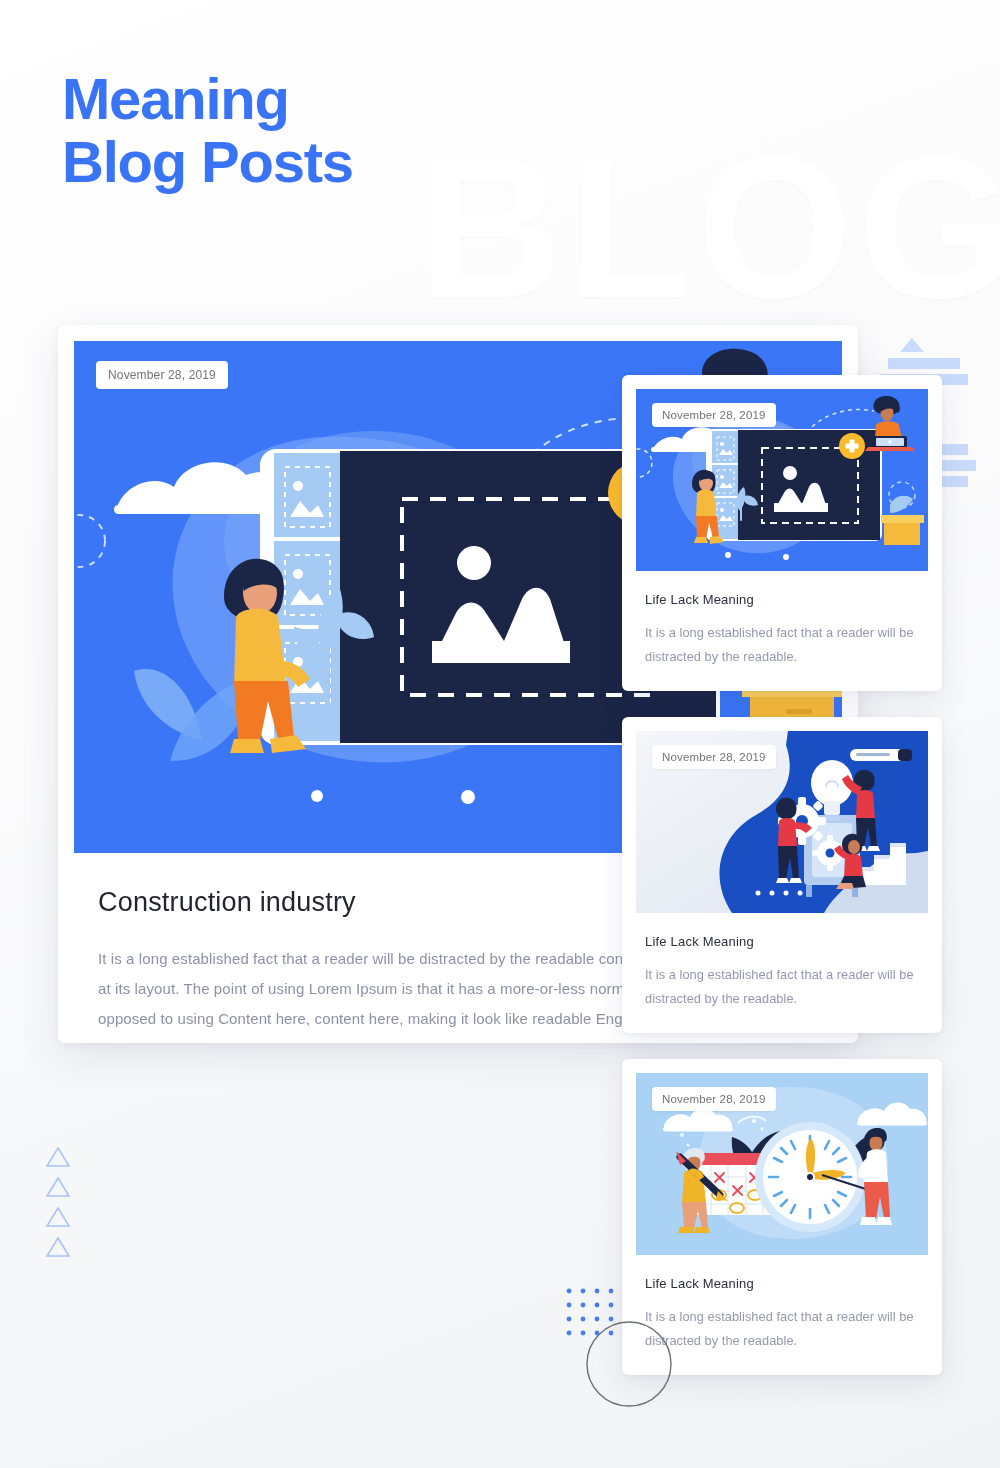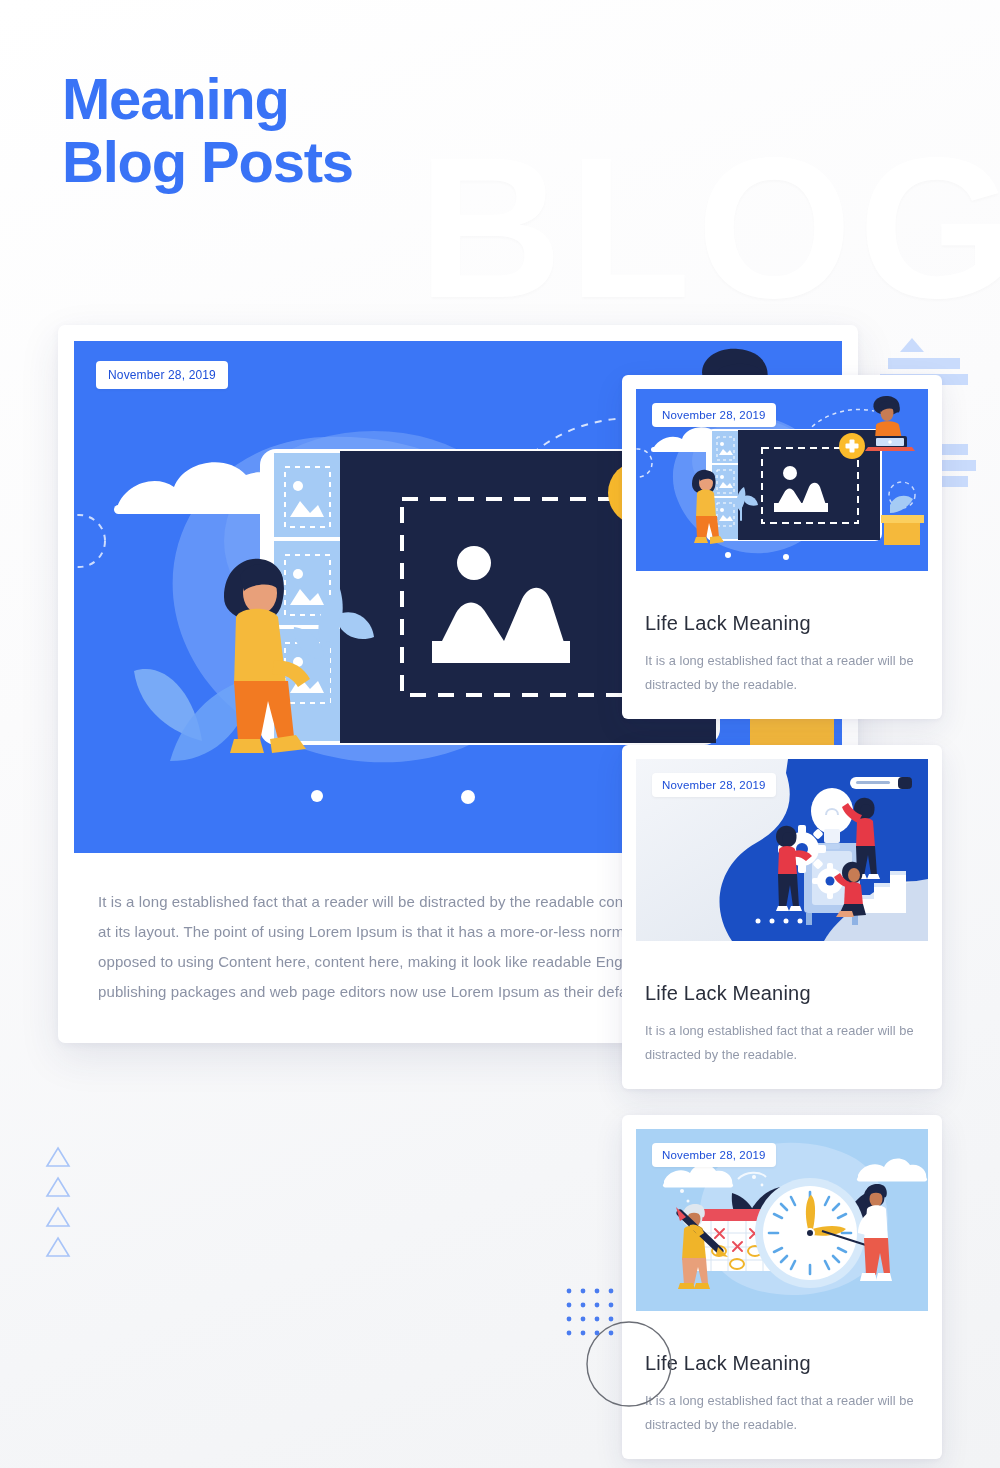--- a/index.html
+++ b/index.html
@@ -94,21 +94,21 @@
     letter-spacing: 0.1px;
     max-width: 740px;
   }
 
   
   .date-badge {
     position: absolute;
     background: #ffffff;
     border-radius: 4px;
     font-size: 12px;
-    color: #1d4ed8;
+    color: #737373;
     padding: 7px 12px;
     letter-spacing: 0.15px;
     white-space: nowrap;
     box-shadow: 0 1px 3px rgba(0,0,0,0.05);
     z-index: 5;
   }
   .main-hero .date-badge { left: 22px; top: 20px; }
 
   
   .side-stack {
@@ -128,26 +128,25 @@
   }
   .side-hero {
     position: relative;
     width: 292px;
     height: 182px;
     overflow: hidden;
   }
   .side-hero .date-badge { left: 16px; top: 14px; font-size: 11.5px; padding: 6px 10px; }
   .side-body { padding: 21px 9px 22px 9px; }
   .side-title {
-    font-size: 20px;
+    font-size: 13px;
     font-weight: 400;
     color: #2a2f3c;
     letter-spacing: 0.2px;
     margin-bottom: 14px;
-    margin-top: 20px;
   }
   .side-para {
     font-size: 12.8px;
     line-height: 24px;
     color: #9299aa;
     letter-spacing: 0.05px;
   }
 
   svg { overflow: visible; }
 </style>
@@ -264,20 +263,21 @@
         <g>
           <path d="M676 350 L760 350 L760 412 L676 412 Z" fill="#f5b93b"></path>
           <path d="M668 336 L768 336 L768 356 L668 356 Z" fill="#fbcf5e"></path>
           <path d="M690 310 C698 288 726 282 742 296 C732 318 708 330 690 330 Z" fill="#a5cbf5"></path>
           <rect x="712" y="368" width="26" height="5" rx="2" fill="#e0a427"></rect>
         </g>
       </svg>
       <div class="date-badge">November 28, 2019</div>
     </div>
     <div class="main-body">
+      <h2 class="main-title">Construction industry</h2>
       <p class="main-para">It is a long established fact that a reader will be distracted by the readable content of a page when looking at its layout. The point of using Lorem Ipsum is that it has a more-or-less normal distribution of letters, as opposed to using Content here, content here, making it look like readable English. Many desktop publishing packages and web page editors now use Lorem Ipsum as their default model text.</p>
     </div>
   </div>
 
   <div class="side-stack">
 
     <div class="side-card">
       <div class="side-hero">
         <svg width="292" height="182" viewBox="0 0 292 182">
           <rect width="292" height="182" fill="#3b76f6"></rect>

